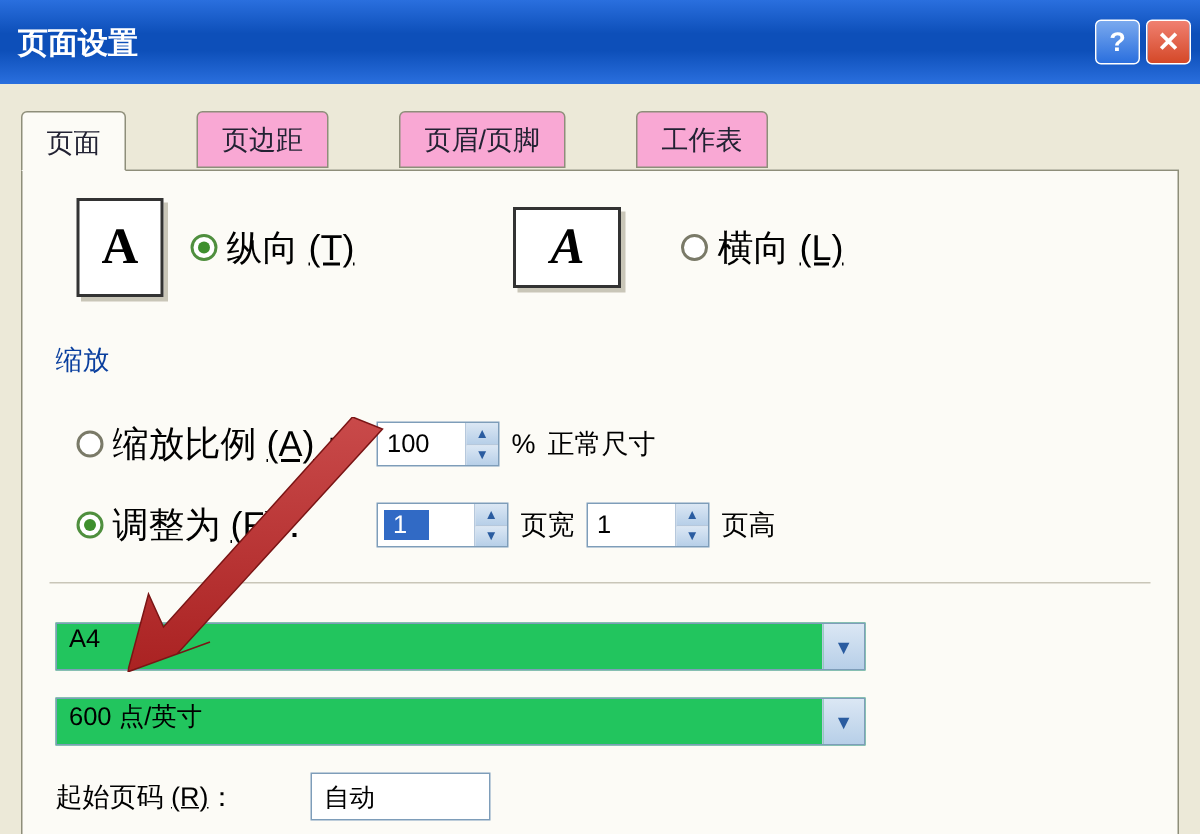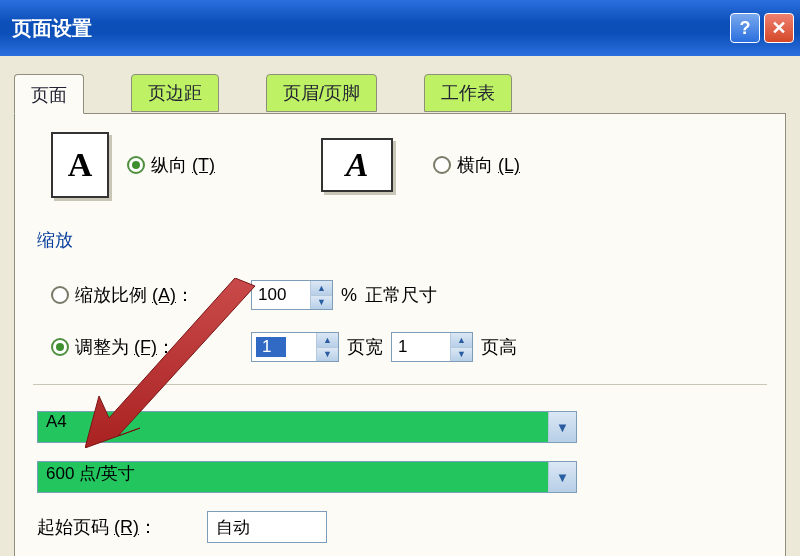--- a/index.html
+++ b/index.html
@@ -45,21 +45,21 @@
   
   .tabstrip {
     display: flex;
     align-items: flex-start;
     position: relative;
     z-index: 2;
     gap: 48px;
   }
   .tab {
     border: 1px solid #8e8e7a;
-    background: #bef264;
+    background: #f9a8d4;
     padding: 6px 16px;
     font-size: 18px;
     color: #223;
     margin-right: -1px;
     border-top-left-radius: 4px;
     border-top-right-radius: 4px;
     position: relative;
     display: flex; align-items: center; gap: 2px;
   }
   .tab.active {
@@ -104,21 +104,21 @@
     width: 18px; height: 18px; border-radius: 50%;
     border: 2px solid #4f8f3e;
     display: inline-flex; align-items:center; justify-content:center;
     background: #fff;
     vertical-align: middle;
   }
   .radio.checked::after {
     content:""; width:8px; height:8px; border-radius:50%; background:#3e8f2e;
   }
   .radio.unchecked { border-color:#7a7a68; }
-  .radio-label { font-size: 18px; margin-left: 6px; }
+  .radio-label { font-size: 24px; margin-left: 6px; }
   .radio-label .ul { text-decoration: underline; }
   .opt { display:flex; align-items:center; }
   .orient-row .opt { margin-right: 40px; }
 
   .zoom-block { margin-top: 28px; margin-left: 14px; }
   .zoom-row { display:flex; align-items:center; margin-bottom: 22px; font-size:18px; }
   .zoom-row .opt { width: 200px; }
   .spinner {
     display:inline-flex; align-items:stretch;
     border:1px solid #7e9db9; background:#fff; height:30px;justify-content:center;

